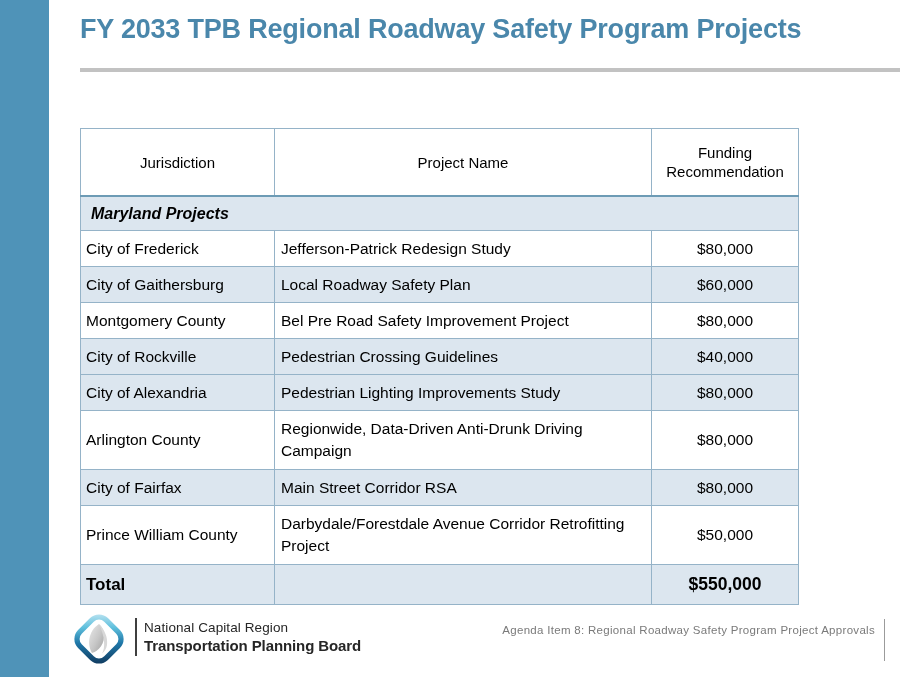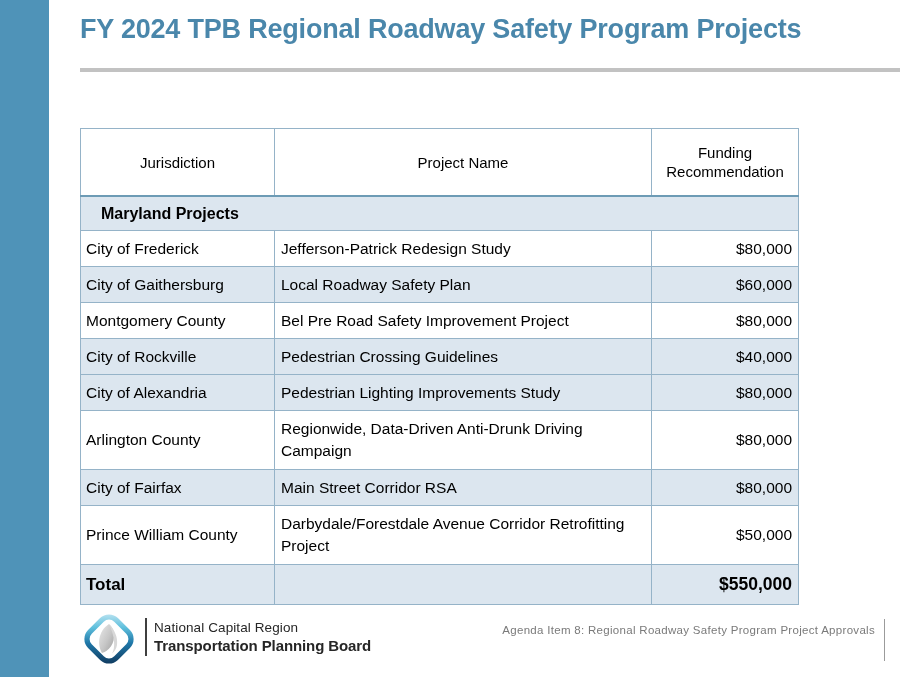--- a/index.html
+++ b/index.html
@@ -78,43 +78,44 @@
     border-bottom: 2px solid #6d9bb5;
     line-height: 19px;
   }
 
   
   tr.shade > td { background: #dce6ef; }
 
   
   td.section-head {
     font-weight: bold;
+    font-style: italic;
     font-size: 16px;
     height: 27px;
-    padding-left: 20px;
+    padding-left: 10px;
   }
 
   td.cell-juris { text-align: left; padding-left: 5px; }
   td.cell-proj  { text-align: left; padding-left: 6px; }
-  td.cell-fund  { text-align: right; }
+  td.cell-fund  { text-align: center; }
 
   tr.row-1line > td { height: 29px; }
   tr.row-2line > td { height: 52px; line-height: 22px; }
 
   tr.total-row > td {
     font-weight: bold;
     font-size: 17px;
     height: 33px;
   }
   tr.total-row > td.cell-fund { font-size: 17.5px; }
 
   
   .footer-logo {
     position: absolute;
-    left: 82px;
+    left: 72px;
     top: 610px;
     width: 330px;
     height: 58px;
   }
   .logo-mark {
     position: absolute;
     left: 0; top: 2px;
     width: 54px; height: 54px;
   }
   .logo-divider {
@@ -159,21 +160,21 @@
     width: 1px;
     height: 42px;
     background: #9b9b9b;
   }
 </style>
 </head>
 <body>
 
 <div class="side-bar"></div>
 
-<div class="slide-title">FY 2024 TPB Regional Roadway Safety Program Projects</div>
+<div class="slide-title">FY 2033 TPB Regional Roadway Safety Program Projects</div>
 <div class="title-rule"></div>
 
 <table class="grant-table">
   <colgroup>
     <col class="c-juris">
     <col class="c-proj">
     <col class="c-fund">
   </colgroup>
   <thead>
     <tr>

